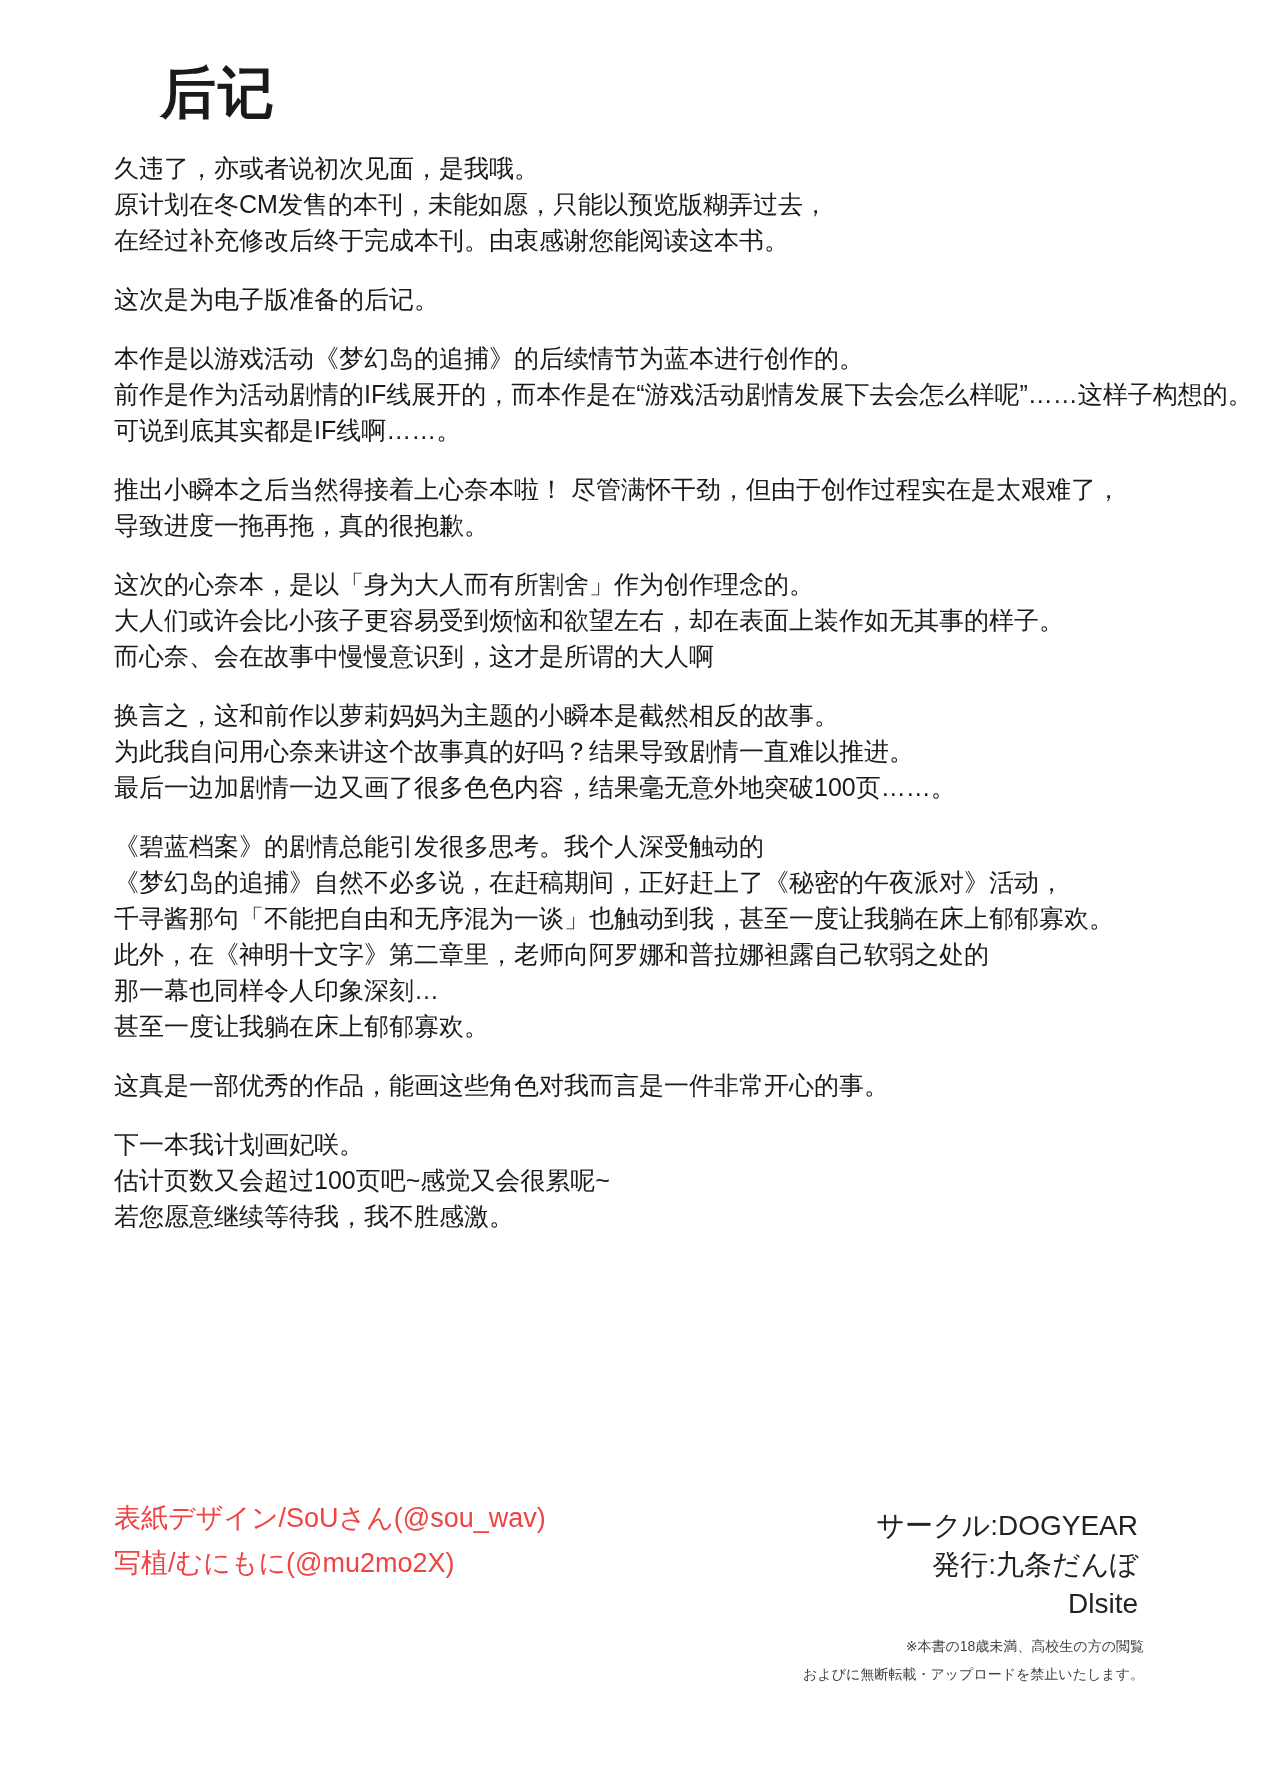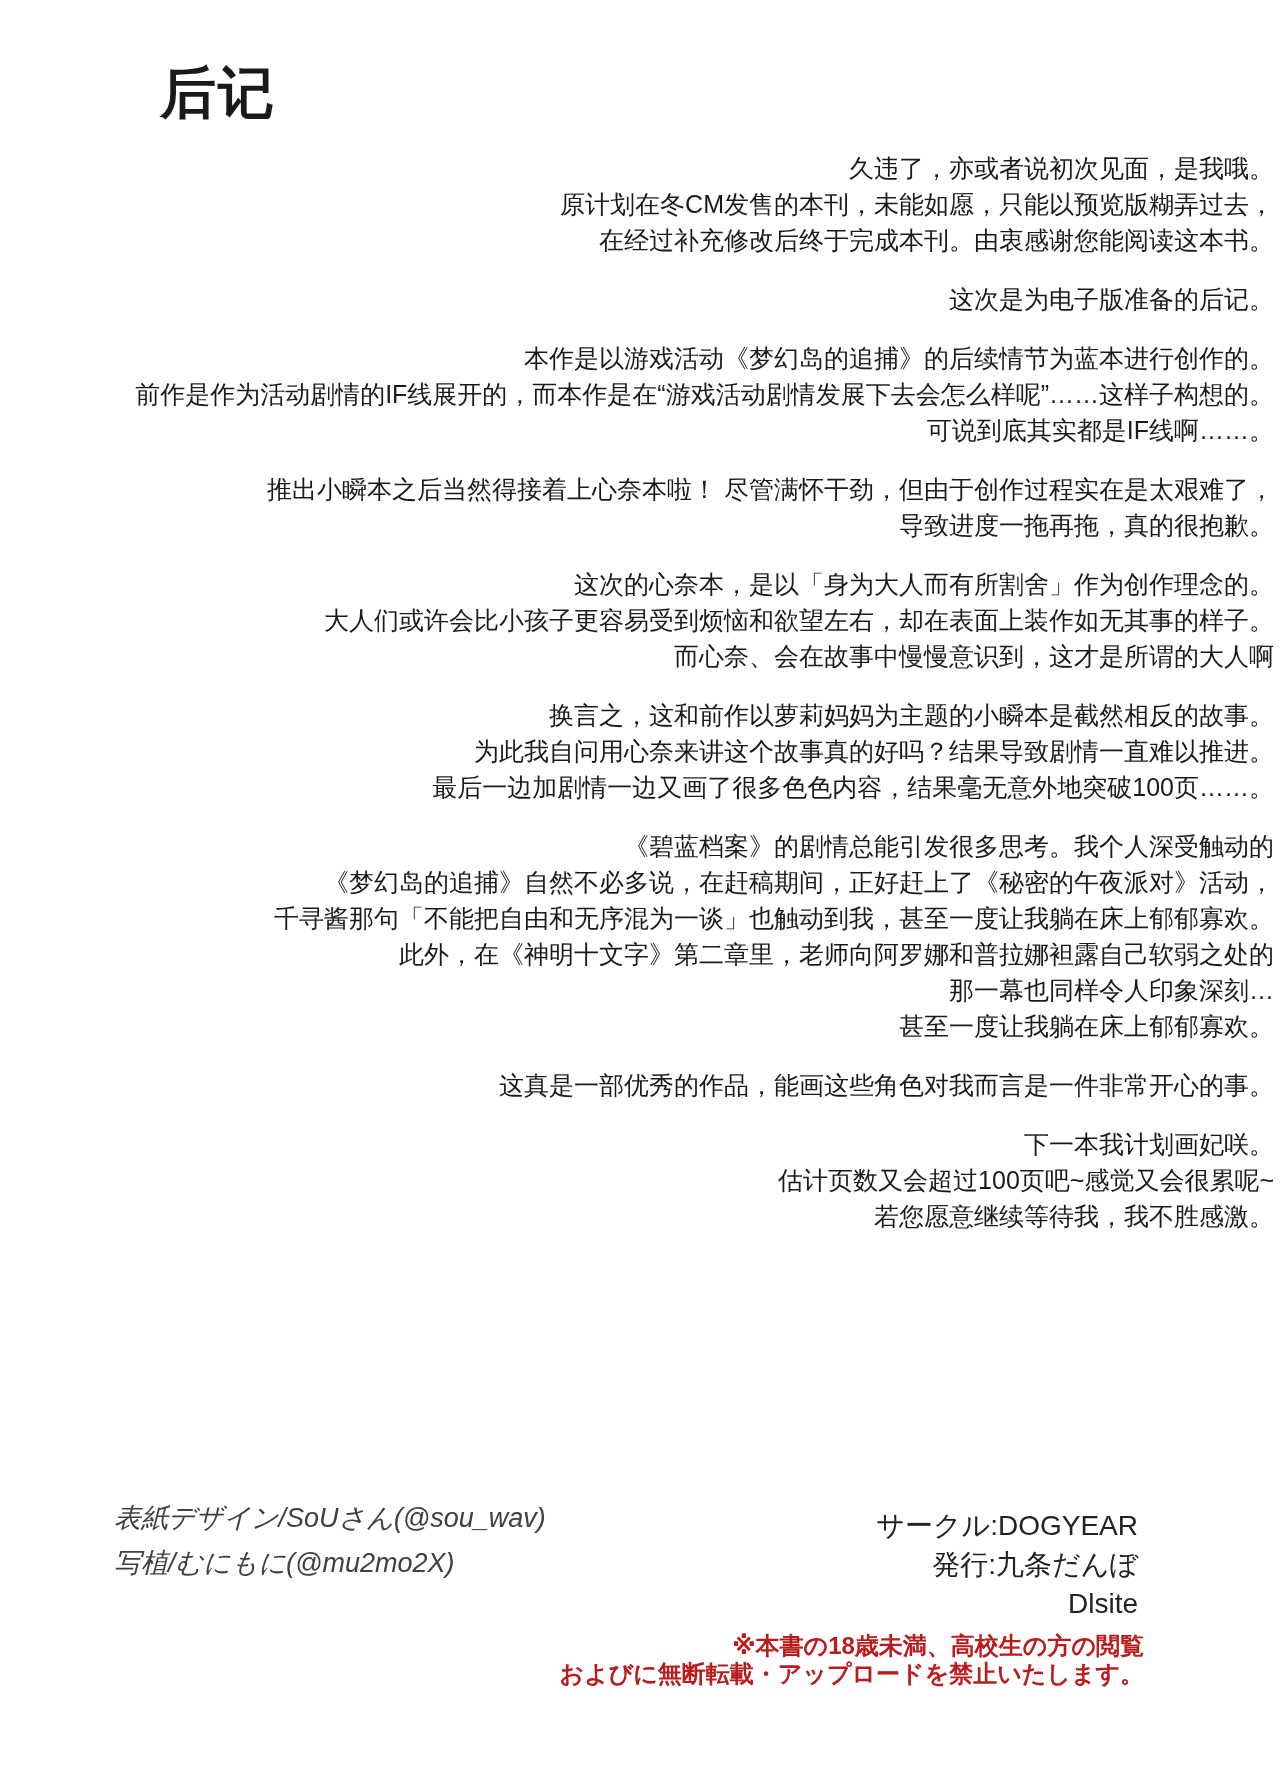--- a/index.html
+++ b/index.html
@@ -22,51 +22,48 @@
     letter-spacing: 2px;
     margin: 12px;
   }
   .body-text {
     position: absolute;
     left: 114px;
     top: 150px;
     width: 1160px;
     font-size: 25px;
     line-height: 36px;
-    text-align: right;
   }
   .para { margin: 0 0 23px 0; }
   .t-line { white-space: pre; }
   .credits-left {
     position: absolute;
     left: 114px;
     top: 1496px;
     font-size: 27px;
     line-height: 45px;
-    color: #404040;
-    font-style: italic;
+    color: #ef4444;
   }
   .credits-right {
     position: absolute;
     right: 142px;
     top: 1506px;
     font-size: 28px;
     line-height: 39px;
     text-align: right;
     color: #222222;
   }
   .disclaimer {
     position: absolute;
     right: 136px;
     top: 1632px;
-    font-size: 24px;
+    font-size: 14px;
     line-height: 28px;
     text-align: right;
-    color: #b91c1c;
-    font-weight: bold;
+    color: #404040;
   }
 </style>
 </head>
 <body>
 
 <div class="page">
 
   <h1 class="title">后记</h1>
 
   <div class="body-text">

